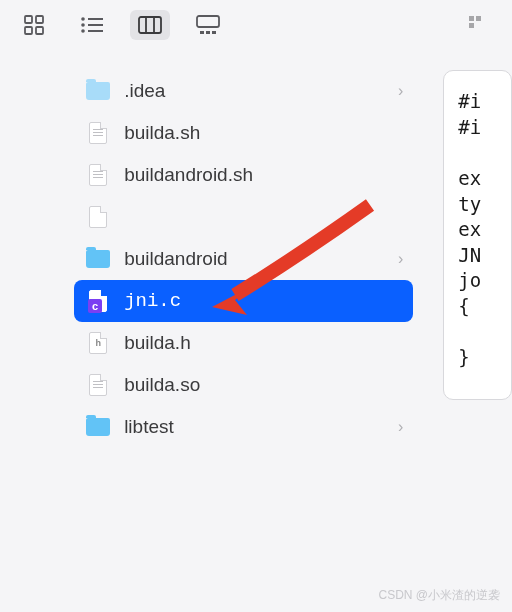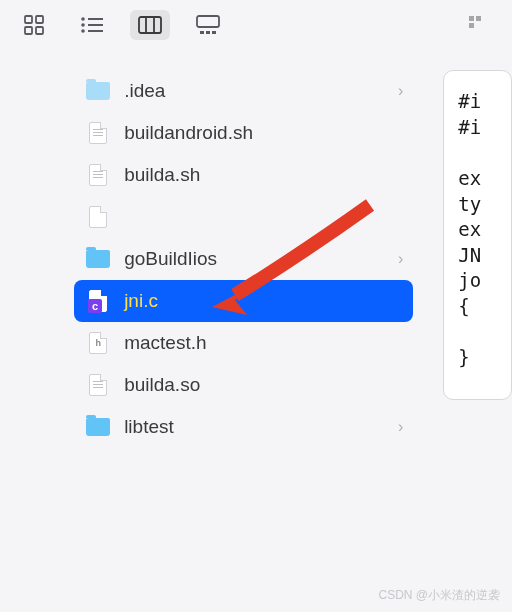--- a/index.html
+++ b/index.html
@@ -44,21 +44,21 @@
       align-items: center;
       height: 42px;
       padding-left: 12px;
       border-radius: 8px;
       position: relative;
     }
     .file-row.selected {
       background: #0a60ff;
       color: #fff;
     }
-    .file-row.selected .fname { color: #fde047; }
+    .file-row.selected .fname { color: #ffffff; font-family: Liberation Mono, monospace; }
     .ficon {
       width: 24px;
       height: 24px;
       margin-right: 14px;
       display: flex;
       align-items: center;
       justify-content: center;
       flex-shrink: 0;
     }
     .folder-icon {
@@ -212,53 +212,53 @@
         <div class="ficon">
           <div class="folder-icon light"></div>
         </div>
         <span class="fname">.idea</span>
         <span class="chevron">›</span>
       </div>
       <div class="file-row">
         <div class="ficon">
           <div class="doc-icon doc-lines"></div>
         </div>
+        <span class="fname">builda.sh</span>
+      </div>
+      <div class="file-row">
+        <div class="ficon">
+          <div class="doc-icon doc-lines"></div>
+        </div>
         <span class="fname">buildandroid.sh</span>
       </div>
       <div class="file-row">
         <div class="ficon">
-          <div class="doc-icon doc-lines"></div>
-        </div>
-        <span class="fname">builda.sh</span>
-      </div>
-      <div class="file-row">
-        <div class="ficon">
           <div class="doc-icon"></div>
         </div>
       </div>
       <div class="file-row">
         <div class="ficon">
           <div class="folder-icon"></div>
         </div>
-        <span class="fname">goBuildIios</span>
+        <span class="fname">buildandroid</span>
         <span class="chevron">›</span>
       </div>
       <div class="file-row selected">
         <div class="ficon">
           <div class="doc-icon" style="position:relative">
             <span class="badge-c">c</span>
           </div>
         </div>
         <span class="fname">jni.c</span>
       </div>
       <div class="file-row">
         <div class="ficon">
           <div class="doc-icon badge-h">h</div>
         </div>
-        <span class="fname">mactest.h</span>
+        <span class="fname">builda.h</span>
       </div>
       <div class="file-row">
         <div class="ficon">
           <div class="doc-icon doc-lines"></div>
         </div>
         <span class="fname">builda.so</span>
       </div>
       <div class="file-row">
         <div class="ficon">
           <div class="folder-icon"></div>

